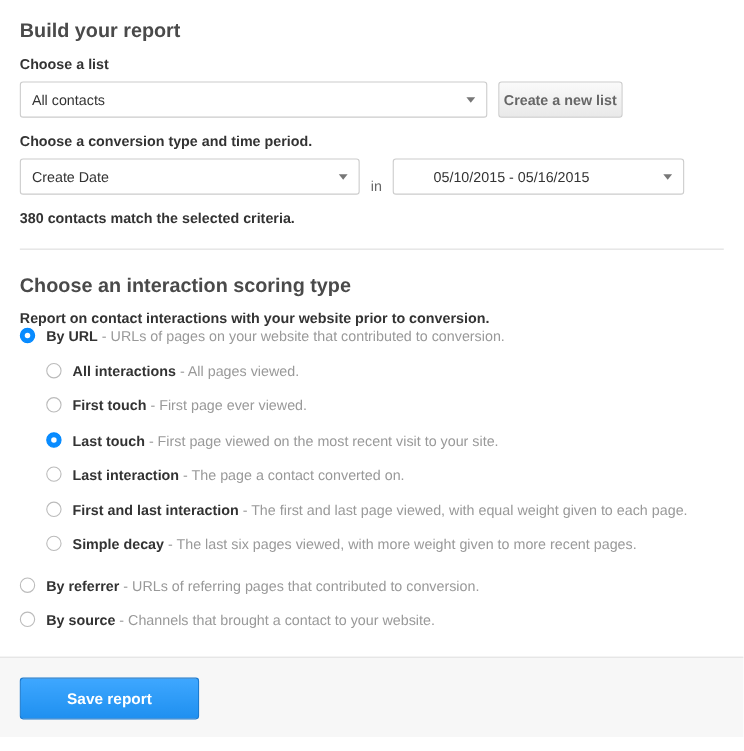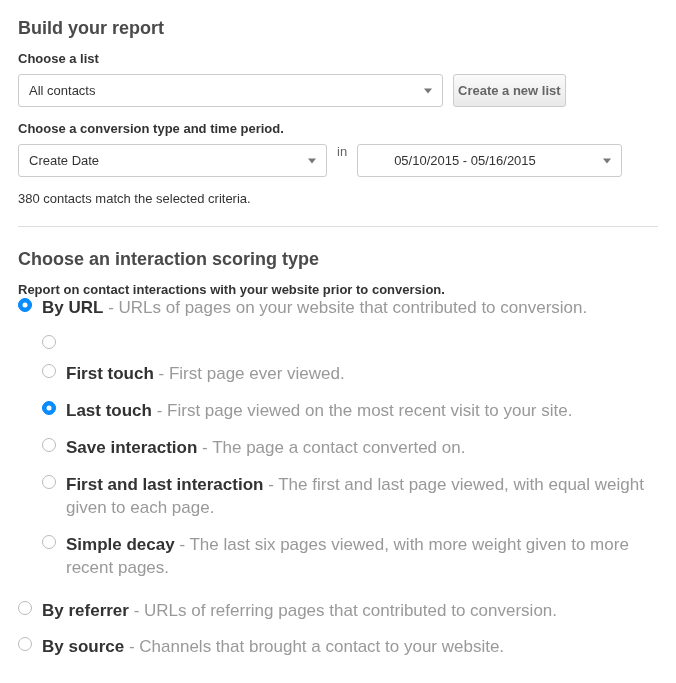--- a/index.html
+++ b/index.html
@@ -22,21 +22,21 @@
       margin-bottom: 12px;
     }
     .label {
       font-size: 13px;
       font-weight: bold;
       color: #333;
       margin-bottom: 8px;
     }
     .row {
       display: flex;
-      align-items: flex-start;
+      align-items: flex-end;
       gap: 10px;
       margin-bottom: 14px;
     }
     .select {
       position: relative;
       background: #fff;
       border: 1px solid #ccc;
       border-radius: 3px;
       height: 33px;
       display: flex;
@@ -84,21 +84,21 @@
       padding: 0 42px;
       height: 38px;
       font-size: 14px;
     }
     .in-text {
       color: #666;
       font-size: 13px;
     }
     .match-text {
       font-size: 13px;
-      font-weight: normal;
+      font-weight: bold;
       color: #333;
       margin-bottom: 20px;
       margin-top: 4px;
     }
     .divider {
       border: none;
       border-top: 1px solid #ddd;
       margin: 14px 0 22px 0;
     }
     .subtext {
@@ -136,21 +136,21 @@
       position: absolute;
       width: 5px;
       height: 5px;
       background: #fff;
       border-radius: 50%;
       top: 50%;
       left: 50%;
       transform: translate(-50%, -50%);
     }
     .radio-label {
-      font-size: 17px;
+      font-size: 13px;
       line-height: 1.35;
     }
     .radio-label .strong {
       font-weight: bold;
       color: #333;
     }
     .radio-label .desc {
       color: #999;
       font-weight: normal;
     }
@@ -214,37 +214,40 @@
     <div class="radio-row">
       <div class="radio-outer selected"></div>
       <div class="radio-label">
         <span class="strong">By URL</span><span class="desc"> - URLs of pages on your website that contributed to conversion.</span>
       </div>
     </div>
 
     <div class="sub-radio-group">
       <div class="radio-row">
         <div class="radio-outer"></div>
+        <div class="radio-label">
+          <span class="strong">All interactions</span><span class="desc"> - All pages viewed.</span>
+        </div>
       </div>
       <div class="radio-row">
         <div class="radio-outer"></div>
         <div class="radio-label">
           <span class="strong">First touch</span><span class="desc"> - First page ever viewed.</span>
         </div>
       </div>
       <div class="radio-row">
         <div class="radio-outer selected"></div>
         <div class="radio-label">
           <span class="strong">Last touch</span><span class="desc"> - First page viewed on the most recent visit to your site.</span>
         </div>
       </div>
       <div class="radio-row">
         <div class="radio-outer"></div>
         <div class="radio-label">
-          <span class="strong">Save interaction</span><span class="desc"> - The page a contact converted on.</span>
+          <span class="strong">Last interaction</span><span class="desc"> - The page a contact converted on.</span>
         </div>
       </div>
       <div class="radio-row">
         <div class="radio-outer"></div>
         <div class="radio-label">
           <span class="strong">First and last interaction</span><span class="desc"> - The first and last page viewed, with equal weight given to each page.</span>
         </div>
       </div>
       <div class="radio-row">
         <div class="radio-outer"></div>

